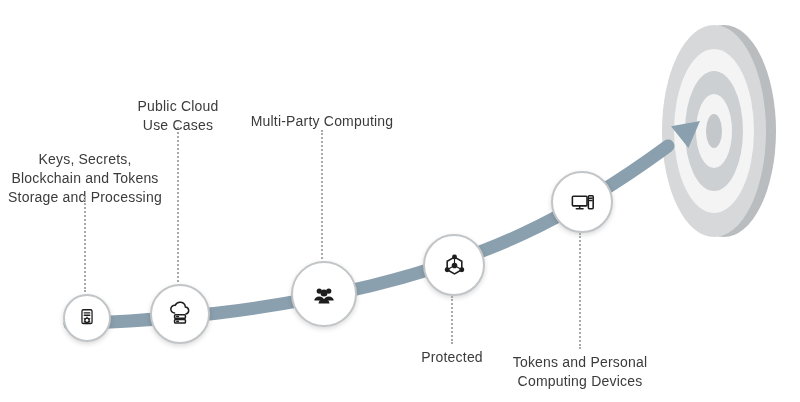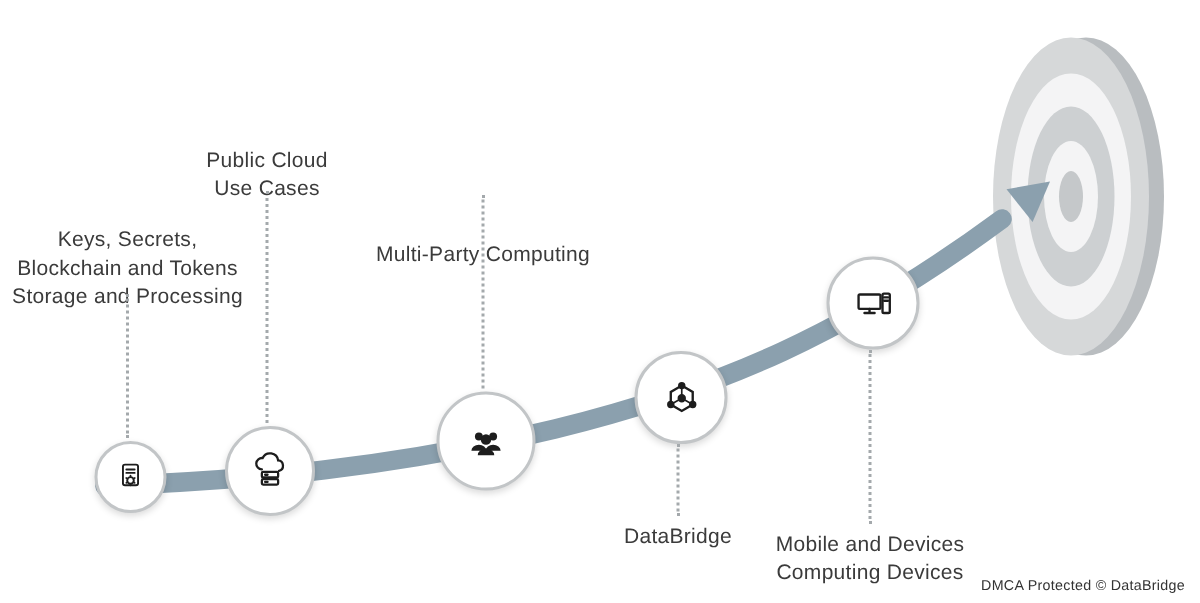--- a/index.html
+++ b/index.html
@@ -85,21 +85,21 @@
   <div class="milestone-circle" style="left:150px;top:284px;width:56px;height:56px;">
     <svg width="26" height="26" viewBox="0 0 24 24" stroke="#1d1d1d" fill="none" stroke-width="1.4" stroke-linecap="round">
       <path d="M7 11 a3.5 3.5 0 1 1 0.5 -6.97 A5 5 0 0 1 17 5.5 a3.25 3.25 0 0 1 0.5 6.4"></path>
       <rect x="7" y="12.6" width="10" height="3.4" rx="0.8"></rect>
       <rect x="7" y="17" width="10" height="3.4" rx="0.8"></rect>
       <line x1="9" y1="14.3" x2="10.5" y2="14.3"></line>
       <line x1="9" y1="18.7" x2="10.5" y2="18.7"></line>
     </svg>
   </div>
 
-  <div class="milestone-label" style="left:242px;top:112px;width:160px;margin-top:48px;">Multi-Party Computing</div>
+  <div class="milestone-label" style="left:242px;top:112px;width:160px;">Multi-Party Computing</div>
   <div class="connector" style="left:321px;top:130px;height:129px;"></div>
   <div class="milestone-circle" style="left:291px;top:261px;width:62px;height:62px;">
     <svg width="30" height="30" viewBox="0 0 24 24" fill="#1d1d1d" stroke="none">
       <circle cx="8.2" cy="9.6" r="2.1"></circle>
       <circle cx="15.8" cy="9.6" r="2.1"></circle>
       <path d="M4.2 17.2 a4 3.2 0 0 1 8 0 z"></path>
       <path d="M11.8 17.2 a4 3.2 0 0 1 8 0 z"></path>
       <circle cx="12" cy="11.2" r="2.8"></circle>
       <path d="M7.6 19.6 a4.4 3.6 0 0 1 8.8 0 z"></path>
     </svg>
@@ -111,30 +111,29 @@
       <line x1="12" y1="12" x2="12" y2="4.5" stroke-width="1"></line>
       <line x1="12" y1="12" x2="18.5" y2="15.75" stroke-width="1"></line>
       <line x1="12" y1="12" x2="5.5" y2="15.75" stroke-width="1"></line>
       <circle cx="12" cy="12" r="1.8" fill="#1d1d1d"></circle>
       <circle cx="12" cy="4.5" r="1.5" fill="#1d1d1d"></circle>
       <circle cx="18.5" cy="15.75" r="1.5" fill="#1d1d1d"></circle>
       <circle cx="5.5" cy="15.75" r="1.5" fill="#1d1d1d"></circle>
     </svg>
   </div>
   <div class="connector" style="left:451px;top:296px;height:48px;"></div>
-  <div class="milestone-label" style="left:402px;top:348px;width:100px;">DataBridge</div>
+  <div class="milestone-label" style="left:402px;top:348px;width:100px;">Protected</div>
 
   <div class="milestone-circle" style="left:551px;top:171px;width:58px;height:58px;">
     <svg width="27" height="27" viewBox="0 0 24 24" stroke="#1d1d1d" fill="none" stroke-width="1.4" stroke-linecap="round">
       <rect x="3" y="6.5" width="13" height="8.5" rx="0.8"></rect>
       <line x1="9.5" y1="15" x2="9.5" y2="17"></line>
       <line x1="6.5" y1="17.5" x2="12.5" y2="17.5"></line>
       <rect x="17.2" y="6" width="4.3" height="11.5" rx="0.8"></rect>
       <line x1="18.2" y1="8.2" x2="20.4" y2="8.2"></line>
       <line x1="18.2" y1="10.2" x2="20.4" y2="10.2"></line>
     </svg>
   </div>
   <div class="connector" style="left:579px;top:233px;height:116px;"></div>
-  <div class="milestone-label" style="left:500px;top:353px;width:160px;">Mobile and Devices Computing Devices</div>
+  <div class="milestone-label" style="left:500px;top:353px;width:160px;">Tokens and Personal Computing Devices</div>
 
-  <div class="footer-text">DMCA Protected © DataBridge</div>
 
 </div>
 
 </body></html>

